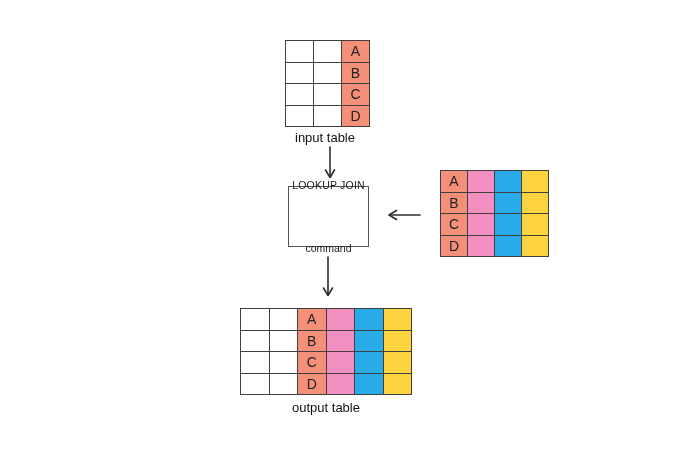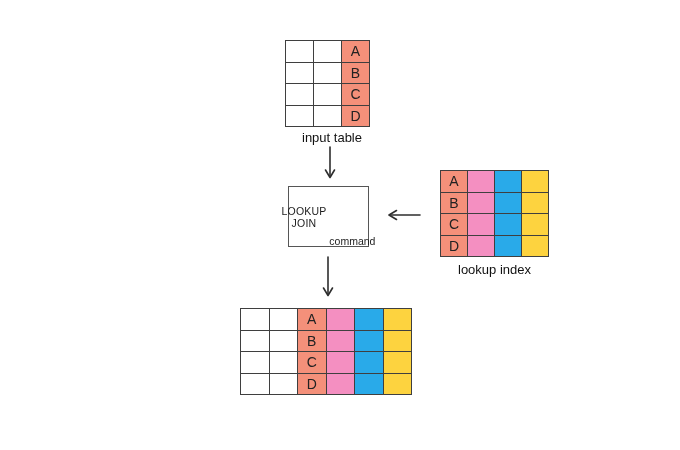--- a/index.html
+++ b/index.html
@@ -47,32 +47,32 @@
   .t-input  { left: 285px; top: 40px;  grid-template-columns: 27px 27px 27px; grid-auto-rows: 20.5px; }
   .t-lookup { left: 440px; top: 170px; grid-template-columns: 26px 26px 26px 26px; grid-auto-rows: 20.5px; }
   .t-output { left: 240px; top: 308px; grid-template-columns: 27.5px 27.5px 27.5px 27.5px 27.5px 27.5px; grid-auto-rows: 20.5px; }
 
   .tbl-label {
     position: absolute;
     text-align: center;
     font-size: 13px;
     color: var(--label);
   }
-  .lbl-input  { left: 289px; top: 130px; width: 86px; }
+  .lbl-input  { left: 282px; top: 130px; width: 86px; }
   .lbl-lookup { left: 440px; top: 262px; width: 109px; }
   .lbl-output { left: 240px; top: 400px; width: 172px; }
 
   .command-box {
     position: absolute;
     left: 288px; top: 186px;
     width: 81px; height: 61px;
     border: 1px solid #565656;
     background: #ffffff;
     display: flex;
-    flex-direction: row;
+    flex-direction: column;
     align-items: center;
     justify-content: center;
     gap: 3px;
     text-align: center;
   }
   .command-box .line1 { font-size: 10.5px; color: #1c1c1c; letter-spacing: 0.2px; }
   .command-box .line2 { font-size: 10.5px; color: #1c1c1c; margin-top: 48px; }
 
   .arrow-layer {
     position: absolute;
@@ -124,21 +124,20 @@
     <div class="cell salmon">C</div>
     <div class="cell pink"></div>
     <div class="cell blue"></div>
     <div class="cell yellow"></div>
 
     <div class="cell salmon">D</div>
     <div class="cell pink"></div>
     <div class="cell blue"></div>
     <div class="cell yellow"></div>
   </div>
-  <div class="tbl-label lbl-lookup">lookup index</div>
 
   <div class="dtable t-output">
     <div class="cell"></div>
     <div class="cell"></div>
     <div class="cell salmon">A</div>
     <div class="cell pink"></div>
     <div class="cell blue"></div>
     <div class="cell yellow"></div>
 
     <div class="cell"></div>
@@ -155,20 +154,21 @@
     <div class="cell blue"></div>
     <div class="cell yellow"></div>
 
     <div class="cell"></div>
     <div class="cell"></div>
     <div class="cell salmon">D</div>
     <div class="cell pink"></div>
     <div class="cell blue"></div>
     <div class="cell yellow"></div>
   </div>
+  <div class="tbl-label lbl-output">output table</div>
 
   <svg class="arrow-layer" viewBox="0 0 680 450" xmlns="http://www.w3.org/2000/svg">
 
     <g stroke="var(--arrow)" stroke-width="1.6" fill="none" stroke-linecap="round" stroke-linejoin="round">
       <line x1="330" y1="147" x2="330" y2="176"></line>
       <polyline points="325.5,170 330,177.5 334.5,170"></polyline>
     </g>
 
     <g stroke="var(--arrow)" stroke-width="1.6" fill="none" stroke-linecap="round" stroke-linejoin="round">
       <line x1="420" y1="215" x2="390" y2="215"></line>

